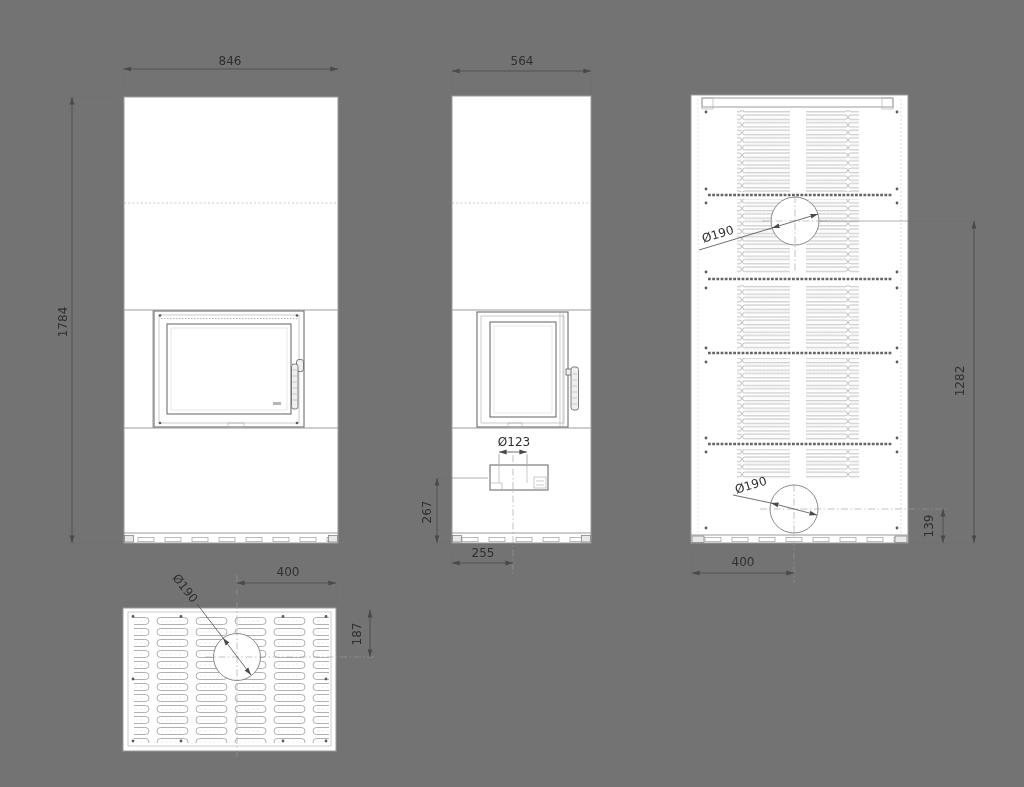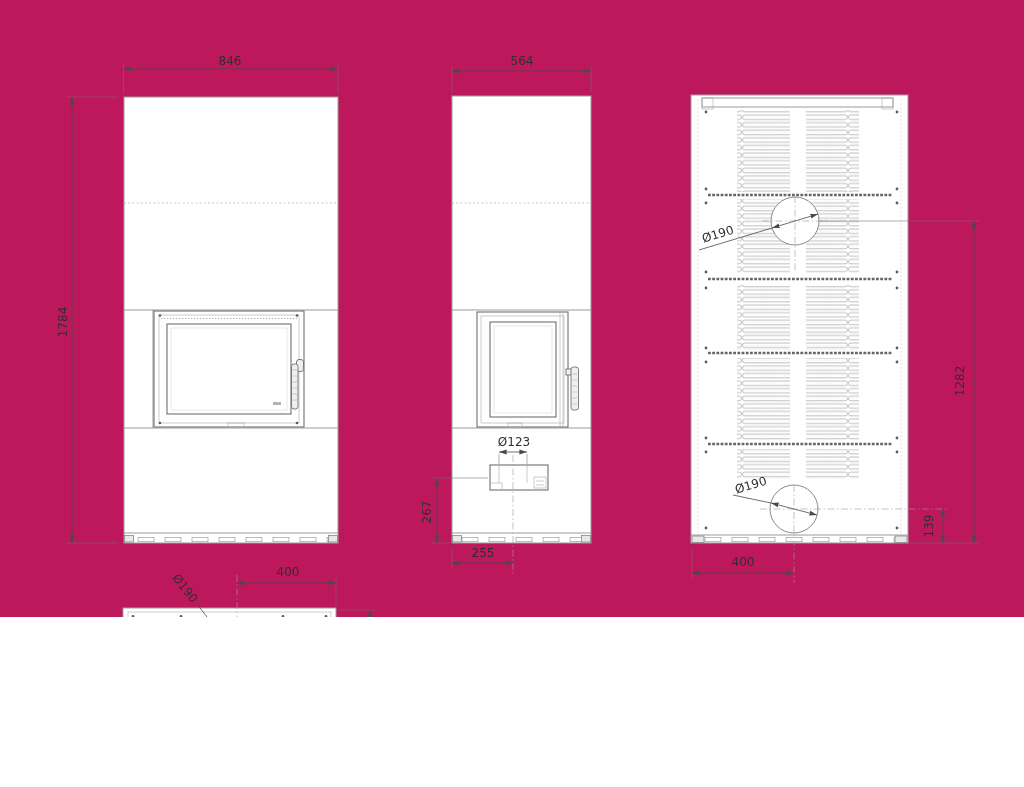--- a/index.html
+++ b/index.html
@@ -1,16 +1,16 @@
 <!DOCTYPE html>
 <html><head>
 <meta charset="utf-8">
 <style>
   html,body{margin:0;padding:0;background:#ffffff;}
-  .canvas{position:relative;width:1024px;height:617px;background:#be185d;overflow:hidden;
+  .canvas{position:relative;width:1024px;height:787px;background:#737373;overflow:hidden;
           font-family:"DejaVu Sans", sans-serif;}
   svg{display:block;}
   .dim-text{font-family:"DejaVu Sans", sans-serif;font-size:12px;fill:#2f2f2f;}
   .dim-line{stroke:#4a4a4a;stroke-width:0.8;fill:none;}
   .ext-line{stroke:#6f6f6f;stroke-width:0.55;fill:none;}
   .body-line{stroke:#9b9b9b;stroke-width:1;fill:none;}
   .body-fill{stroke:#9b9b9b;stroke-width:1;fill:#ffffff;}
   .detail-line{stroke:#a8a8a8;stroke-width:0.6;fill:none;}
   .dark-line{stroke:#6f6f6f;stroke-width:1.1;fill:none;}
   .dash-section{stroke:#b3b3b3;stroke-width:0.7;stroke-dasharray:2 2.2;fill:none;}

